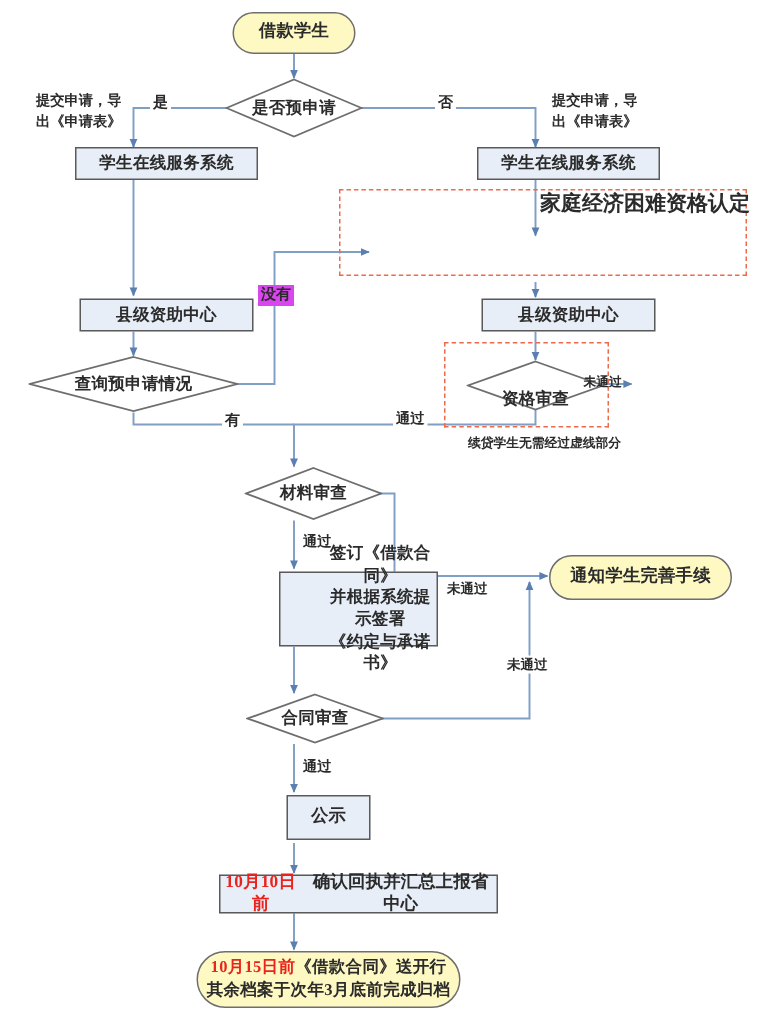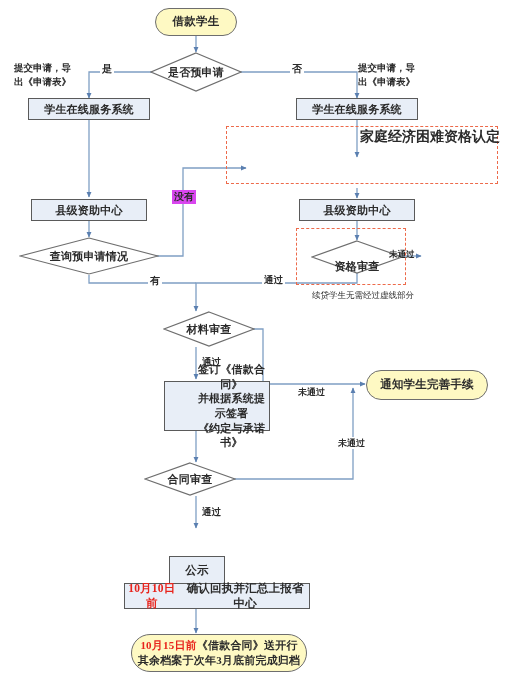--- a/index.html
+++ b/index.html
@@ -16,42 +16,42 @@
     box-sizing:border-box;
     display:flex;align-items:center;justify-content:center;
     text-align:center;
     background:#e8eef7;
     border:1.3px solid #5a5a5a;
     color:#2b2b2b;
     line-height:1.32;
     letter-spacing:.2px;
     font-weight:700;
   }
-  .node.rect{border-radius:0;}
+  .node.rect{border-radius:0;margin-left:22px;}
   .node.term{border-radius:999px;background:#fef9c3;border:1.3px solid #6e6e6e;}
   .node.diamond{
     background:transparent;border:none;
   }
   .diamond .dshape{
     position:absolute;left:0;top:0;width:100%;height:100%;
   }
   .diamond .dlabel{position:relative;z-index:2;width:100%;}
 
   .lbl{
     position:absolute;
     color:#2b2b2b;
     font-weight:700;
     line-height:1.35;
     white-space:nowrap;
   }
-  .lbl.wrap{white-space:normal;}
+  .lbl.wrap{white-space:normal;margin-left:10px;}
 
   .red{color:#e8241c;}
   .note{
-    position:absolute;color:#2b2b2b;font-weight:400;white-space:nowrap;
+    position:absolute;color:#2b2b2b;font-weight:700;white-space:nowrap;
   }
   .dashbox{
     position:absolute;border:1.6px dashed #ed6a4a;box-sizing:border-box;
     background:transparent;
   }
 </style>
 </head>
 <body>
 
 <div id="stage">
@@ -156,32 +156,32 @@
     </svg>
     <span class="dlabel">材料审查</span>
   </div>
 
   <div class="node rect" style="left:164px;top:381px;width:106px;height:50px;font-size:11px;flex-direction:column;padding-left:29px;">
     <div>签订《借款合同》</div>
     <div>并根据系统提示签署</div>
     <div>《约定与承诺书》</div>
   </div>
 
-  <div class="node diamond" style="left:144px;top:462px;width:92px;height:34px;font-size:11px;">
+  <div class="node diamond" style="left:164px;top:462px;width:92px;height:34px;font-size:11px;">
     <svg class="dshape" viewBox="0 0 92 34" preserveAspectRatio="none">
       <polygon points="46,1 91,17 46,33 1,17" fill="#ffffff" stroke="#6e6e6e" stroke-width="1.2"></polygon>
     </svg>
     <span class="dlabel">合同审查</span>
   </div>
 
   <div class="node term" style="left:366px;top:370px;width:122px;height:30px;font-size:11.5px;">
     <span>通知学生完善手续</span>
   </div>
 
-  <div class="node rect" style="left:169px;top:556px;width:56px;height:30px;font-size:11.5px;">
+  <div class="node rect" style="left:169px;top:530px;width:56px;height:30px;font-size:11.5px;">
     <span>公示</span>
   </div>
 
   <div class="node rect" style="left:124px;top:583px;width:186px;height:26px;font-size:11.5px;">
     <span class="red">10月10日前</span>
       <span style="width:3px;display:inline-block;"></span>
       <span>确认回执并汇总上报省中心</span>
   </div>
 
   <div class="node term" style="left:131px;top:634px;width:176px;height:38px;font-size:11px;flex-direction:column;">

